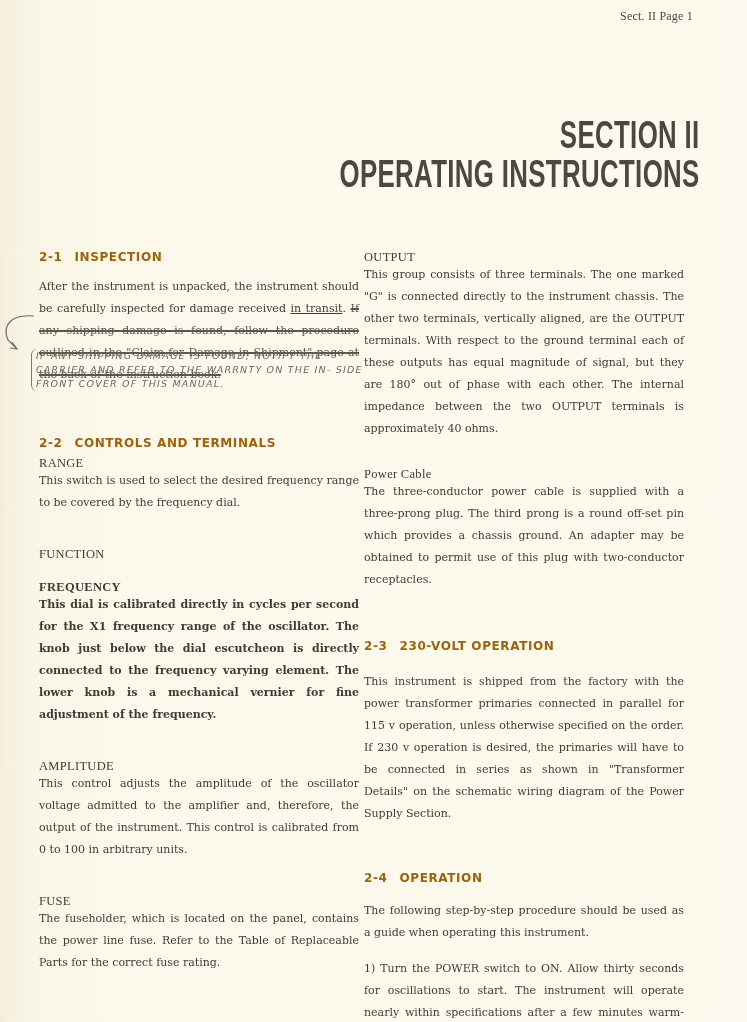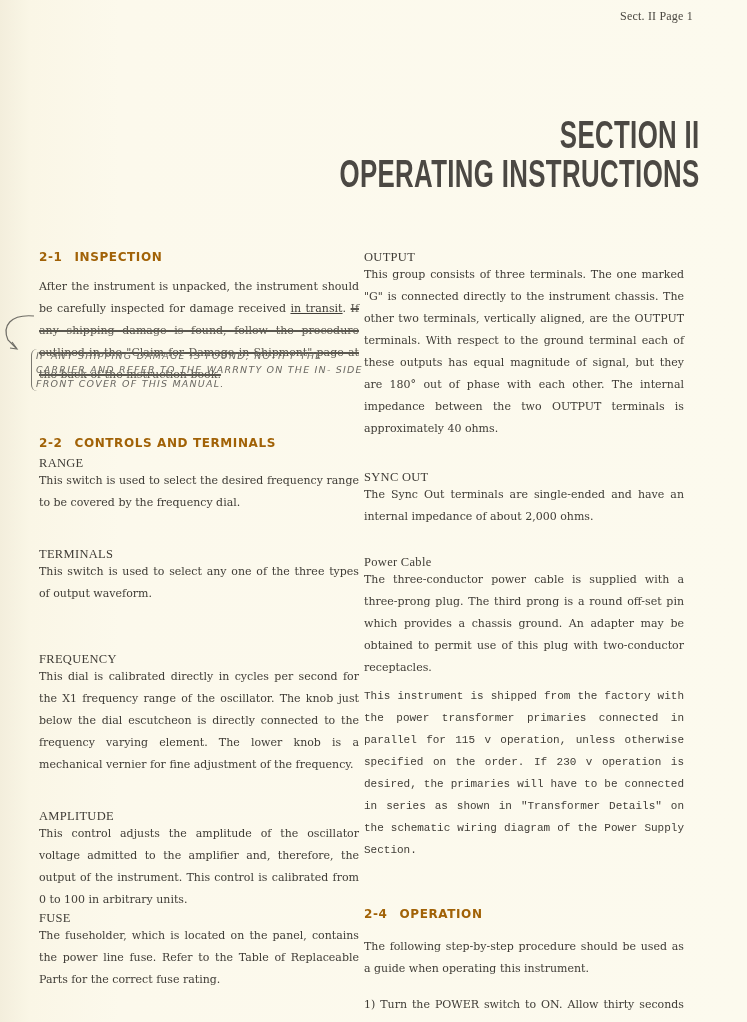--- a/index.html
+++ b/index.html
@@ -73,57 +73,55 @@
 
   <h3 class="heading" style="margin-top:50px;">
     <span class="num">2-2</span><span>CONTROLS AND TERMINALS</span>
   </h3>
 
   <div style="margin-top:6px;">
     <p class="sub">RANGE</p>
     <p class="para">This switch is used to select the desired frequency range to be covered by the frequency dial.</p>
   </div>
   <div style="margin-top:33px;">
-    <p class="sub">TERMINALS</p>
-    <p class="para">This switch is used to select any one of the three types of output waveform.</p>
+    <p class="sub">FUNCTION</p>
   </div>
-  <div style="margin-top:47px;">
+  <div style="margin-top:19px;font-weight:bold;">
     <p class="sub">FREQUENCY</p>
     <p class="para">This dial is calibrated directly in cycles per second for the X1 frequency range of the oscillator.  The knob just below the dial escutcheon is directly connected to the frequency varying element.  The lower knob is a mechanical vernier for fine adjustment of the frequency.</p>
   </div>
   <div style="margin-top:33px;">
     <p class="sub">AMPLITUDE</p>
     <p class="para">This control adjusts the amplitude of the oscillator voltage admitted to the amplifier and, therefore, the output of the instrument.  This control is calibrated from 0 to 100 in arbitrary units.</p>
   </div>
-  <div style="">
+  <div style="margin-top:33px;">
     <p class="sub">FUSE</p>
     <p class="para">The fuseholder, which is located on the panel, contains the power line fuse.  Refer to the Table of Replaceable Parts for the correct fuse rating.</p>
   </div>
 </div>
 
 <svg class="arrow-curve" width="40" height="50">
   <path d="M34 4 C 10 2, 2 14, 8 28 L 16 36" fill="none" stroke="#6f6d66" stroke-width="1.2"></path>
   <path d="M12 30 L 17 37 L 10 36" fill="none" stroke="#6f6d66" stroke-width="1.2"></path>
 </svg>
 <div class="handwritten">If any shipping damage is found, notify the carrier and refer to the warrnty on the in- side front cover of this manual.</div>
 
 <div class="col col-right">
   <div>
     <p class="sub">OUTPUT</p>
     <p class="para">This group consists of three terminals.  The one marked "G" is connected directly to the instrument chassis.  The other two terminals, vertically aligned, are the OUTPUT terminals.  With respect to the ground terminal each of these outputs has equal magnitude of signal, but they are 180° out of phase with each other.  The internal impedance between the two OUTPUT terminals is approximately 40 ohms.</p>
   </div>
-  <div style="margin-top:30px;">
-    <p class="sub">SYNC OUT</p>
-    <p class="para">The Sync Out terminals are single-ended and have an internal impedance of about 2,000 ohms.</p>
-  </div>
   <div style="margin-top:27px;">
     <p class="sub">Power Cable</p>
     <p class="para">The three-conductor power cable is supplied with a three-prong plug.  The third prong is a round off-set pin which provides a chassis ground.  An adapter may be obtained to permit use of this plug with two-conductor receptacles.</p>
   </div>
 
-  <p class="para" style="margin-top:6px;font-family:Liberation Mono, monospace;">This instrument is shipped from the factory with the power transformer primaries connected in parallel for 115 v operation, unless otherwise specified on the order.  If 230 v operation is desired, the primaries will have to be connected in series as shown in "Transformer Details" on the schematic wiring diagram of the Power Supply Section.</p>
+  <h3 class="heading" style="margin-top:48px;">
+    <span class="num">2-3</span><span>230-VOLT OPERATION</span>
+  </h3>
+  <p class="para" style="margin-top:18px;">This instrument is shipped from the factory with the power transformer primaries connected in parallel for 115 v operation, unless otherwise specified on the order.  If 230 v operation is desired, the primaries will have to be connected in series as shown in "Transformer Details" on the schematic wiring diagram of the Power Supply Section.</p>
 
   <h3 class="heading" style="margin-top:46px;">
     <span class="num">2-4</span><span>OPERATION</span>
   </h3>
   <p class="para" style="margin-top:15px;">The following step-by-step procedure should be used as a guide when operating this instrument.</p>
   <p class="para" style="margin-top:14px;">1)  Turn the POWER switch to ON.  Allow thirty seconds for oscillations to start.  The instrument will operate nearly within specifications after a few minutes warm-up.  It will be within specifications after 30 minutes.</p>
 </div>
 
 </body></html>

